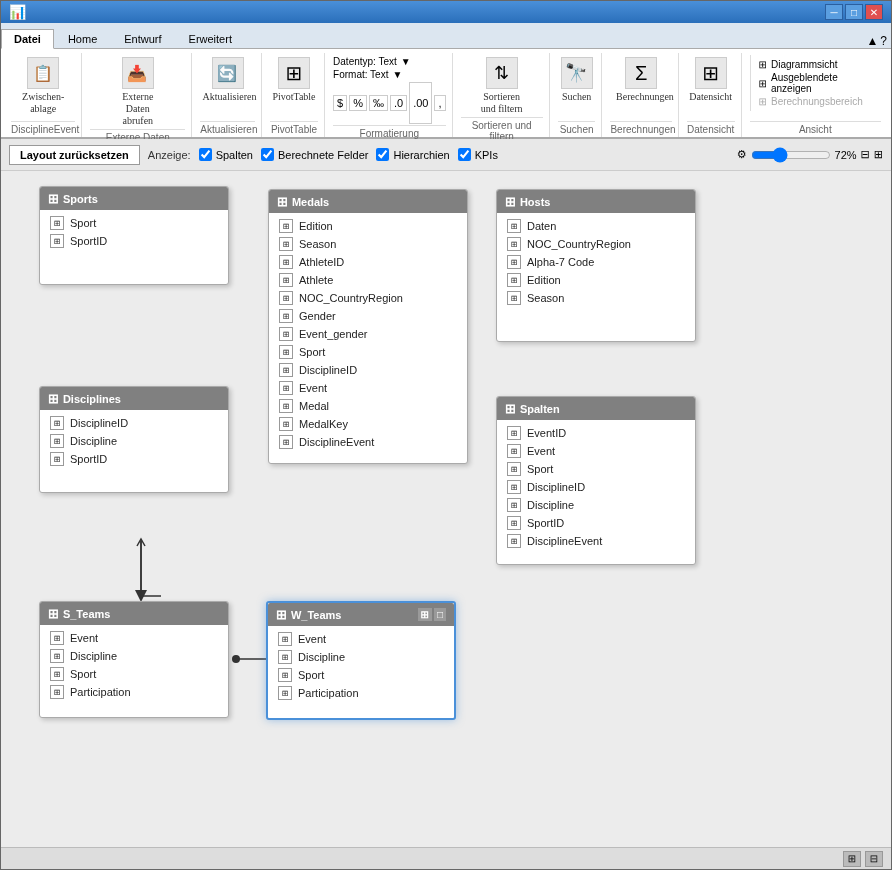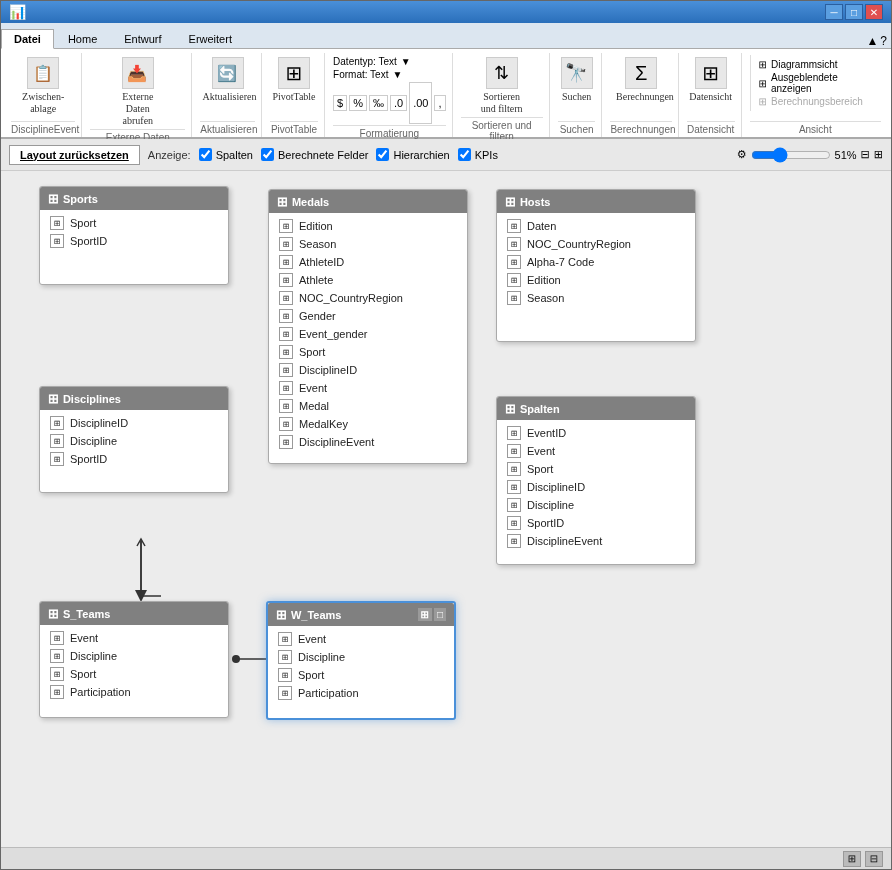--- a/index.html
+++ b/index.html
@@ -126,21 +126,20 @@
       display: flex;
       align-items: center;
       gap: 8px;
       border-bottom: 1px solid #ccc;
       height: 32px;
     }
     .toolbar-reset-btn {
       background: white; border: 1px solid #999;
       padding: 3px 10px; font-size: 11px; cursor: pointer;
       font-weight: bold;
-      text-decoration: underline;
     }
     .toolbar-label { font-size: 11px; color: #333; }
     .toolbar-checkbox-group { display: flex; align-items: center; gap: 4px; font-size: 11px; }
     .toolbar-checkbox-group input[type=checkbox] { margin: 0; }
     .zoom-area {
       margin-left: auto; display: flex; align-items: center; gap: 4px; font-size: 11px;
     }
     .zoom-slider { width: 80px; }
 
     
@@ -386,21 +385,21 @@
       <input type="checkbox" checked="" style="">
       <span>Hierarchien</span>
     </div>
     <div class="toolbar-checkbox-group">
       <input type="checkbox" checked="" style="">
       <span>KPIs</span>
     </div>
     <div class="zoom-area">
       <span style="cursor:pointer;">⚙</span>
       <input type="range" min="50" max="200" value="100" class="zoom-slider" style="">
-      <span>51%</span>
+      <span>72%</span>
       <span style="cursor:pointer;">⊟</span>
       <span style="cursor:pointer;">⊞</span>
     </div>
   </div>
 
   <div class="diagram-area" style="height: 678px;">
 
     <svg class="connector-svg" width="892" height="650">
 
       <line x1="140" y1="370" x2="140" y2="425" stroke="#333" stroke-width="1.5" marker-end="url(#arrowhead)"></line>

